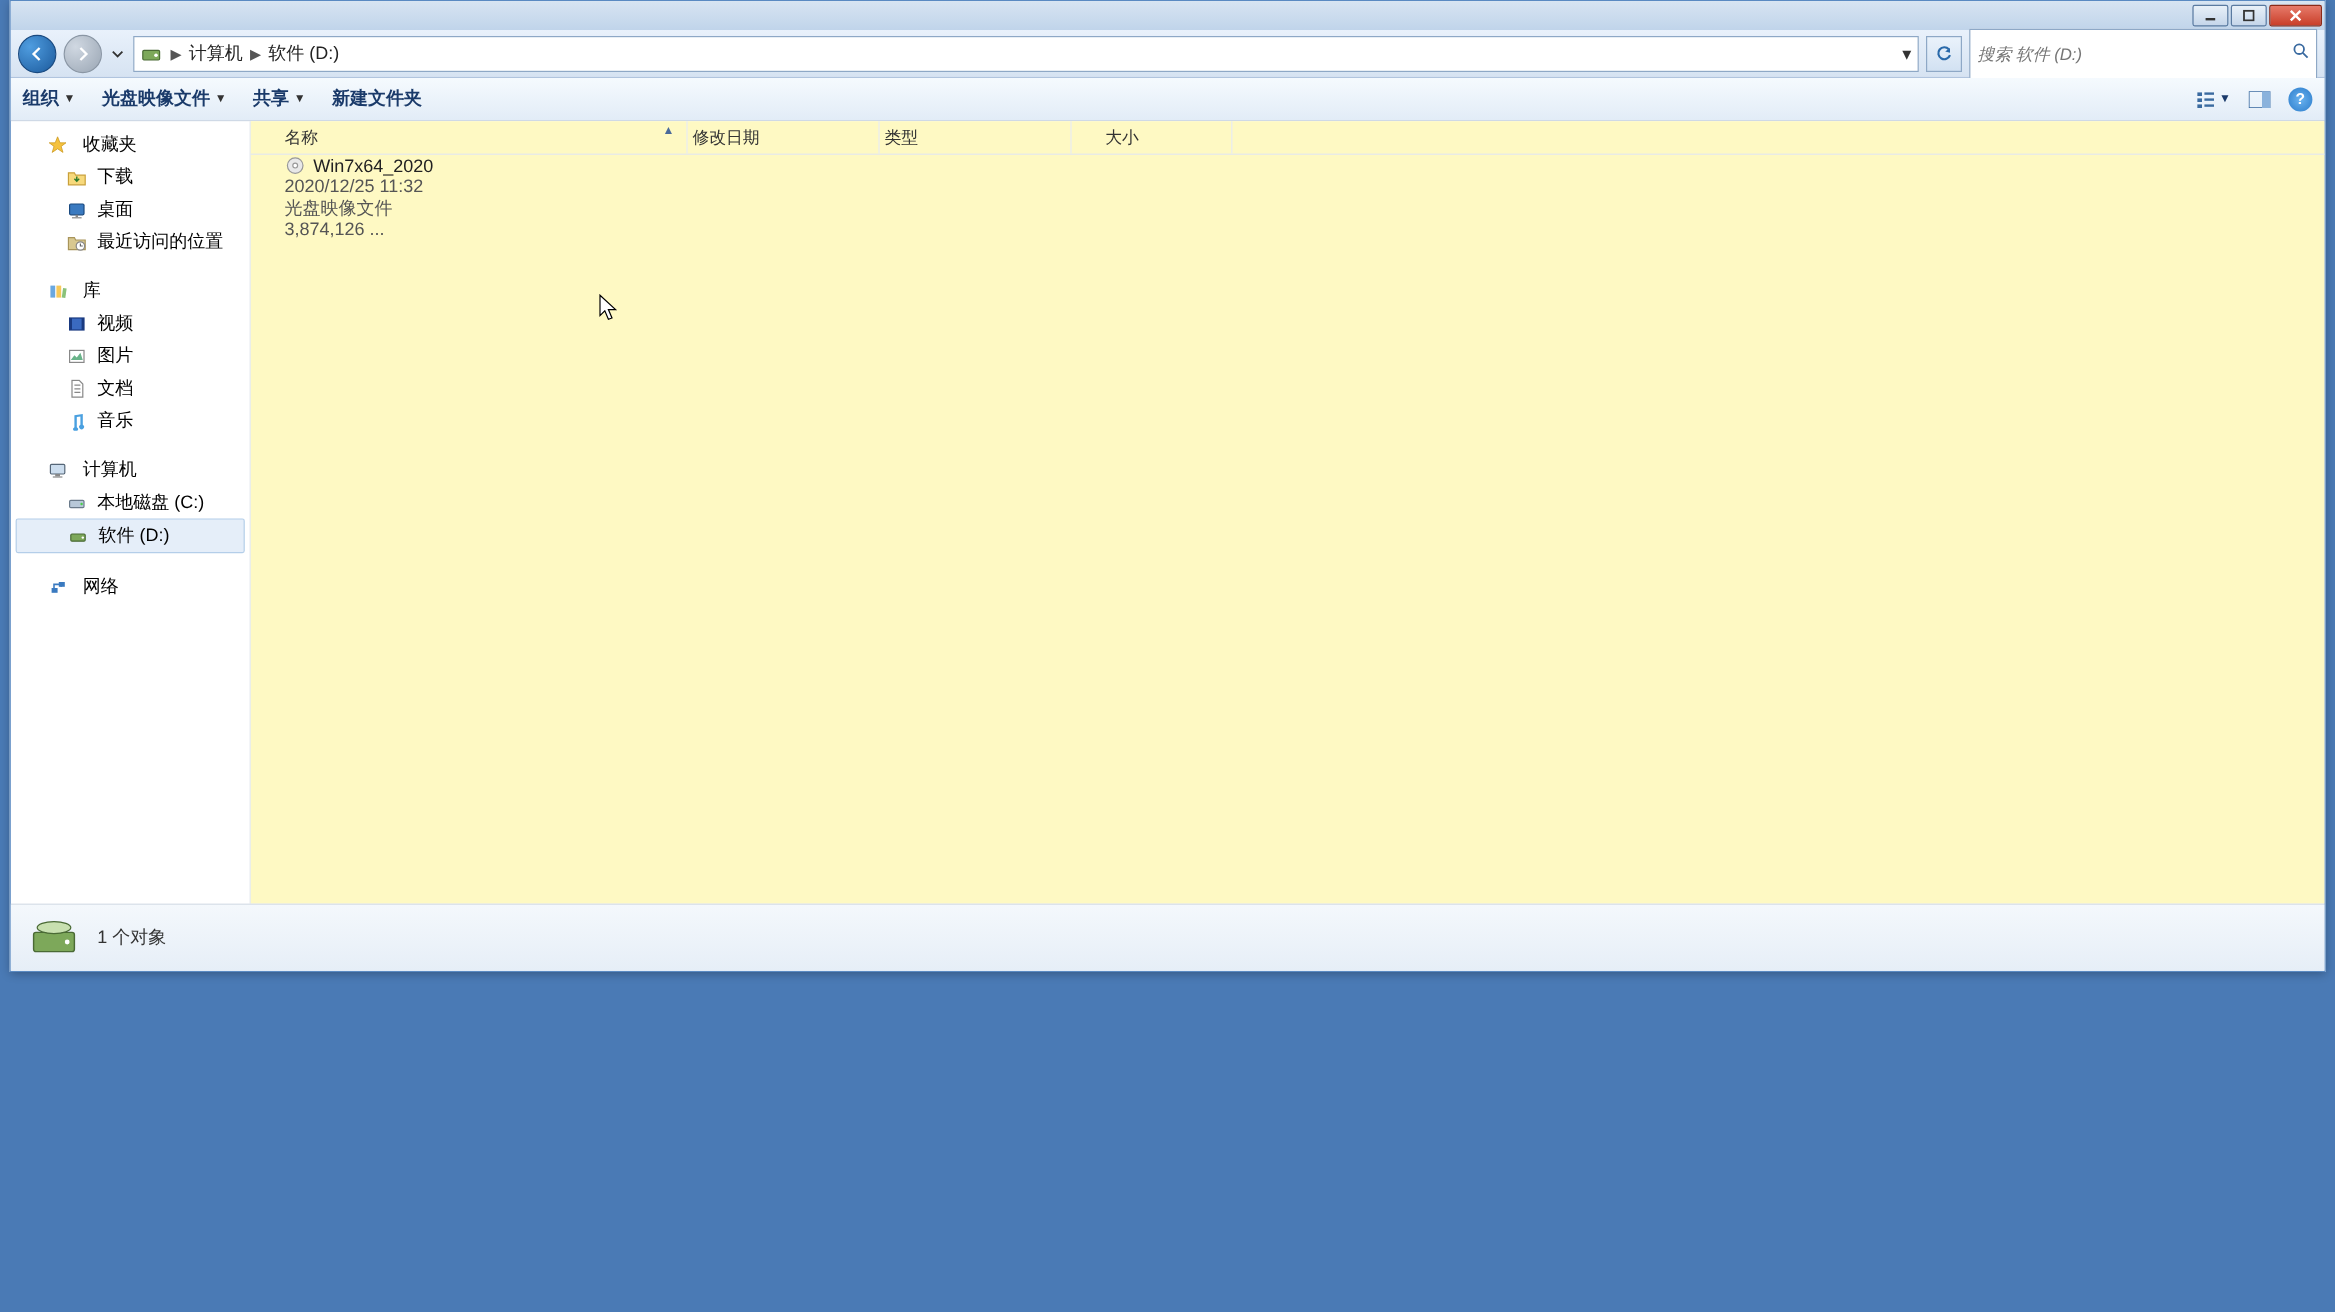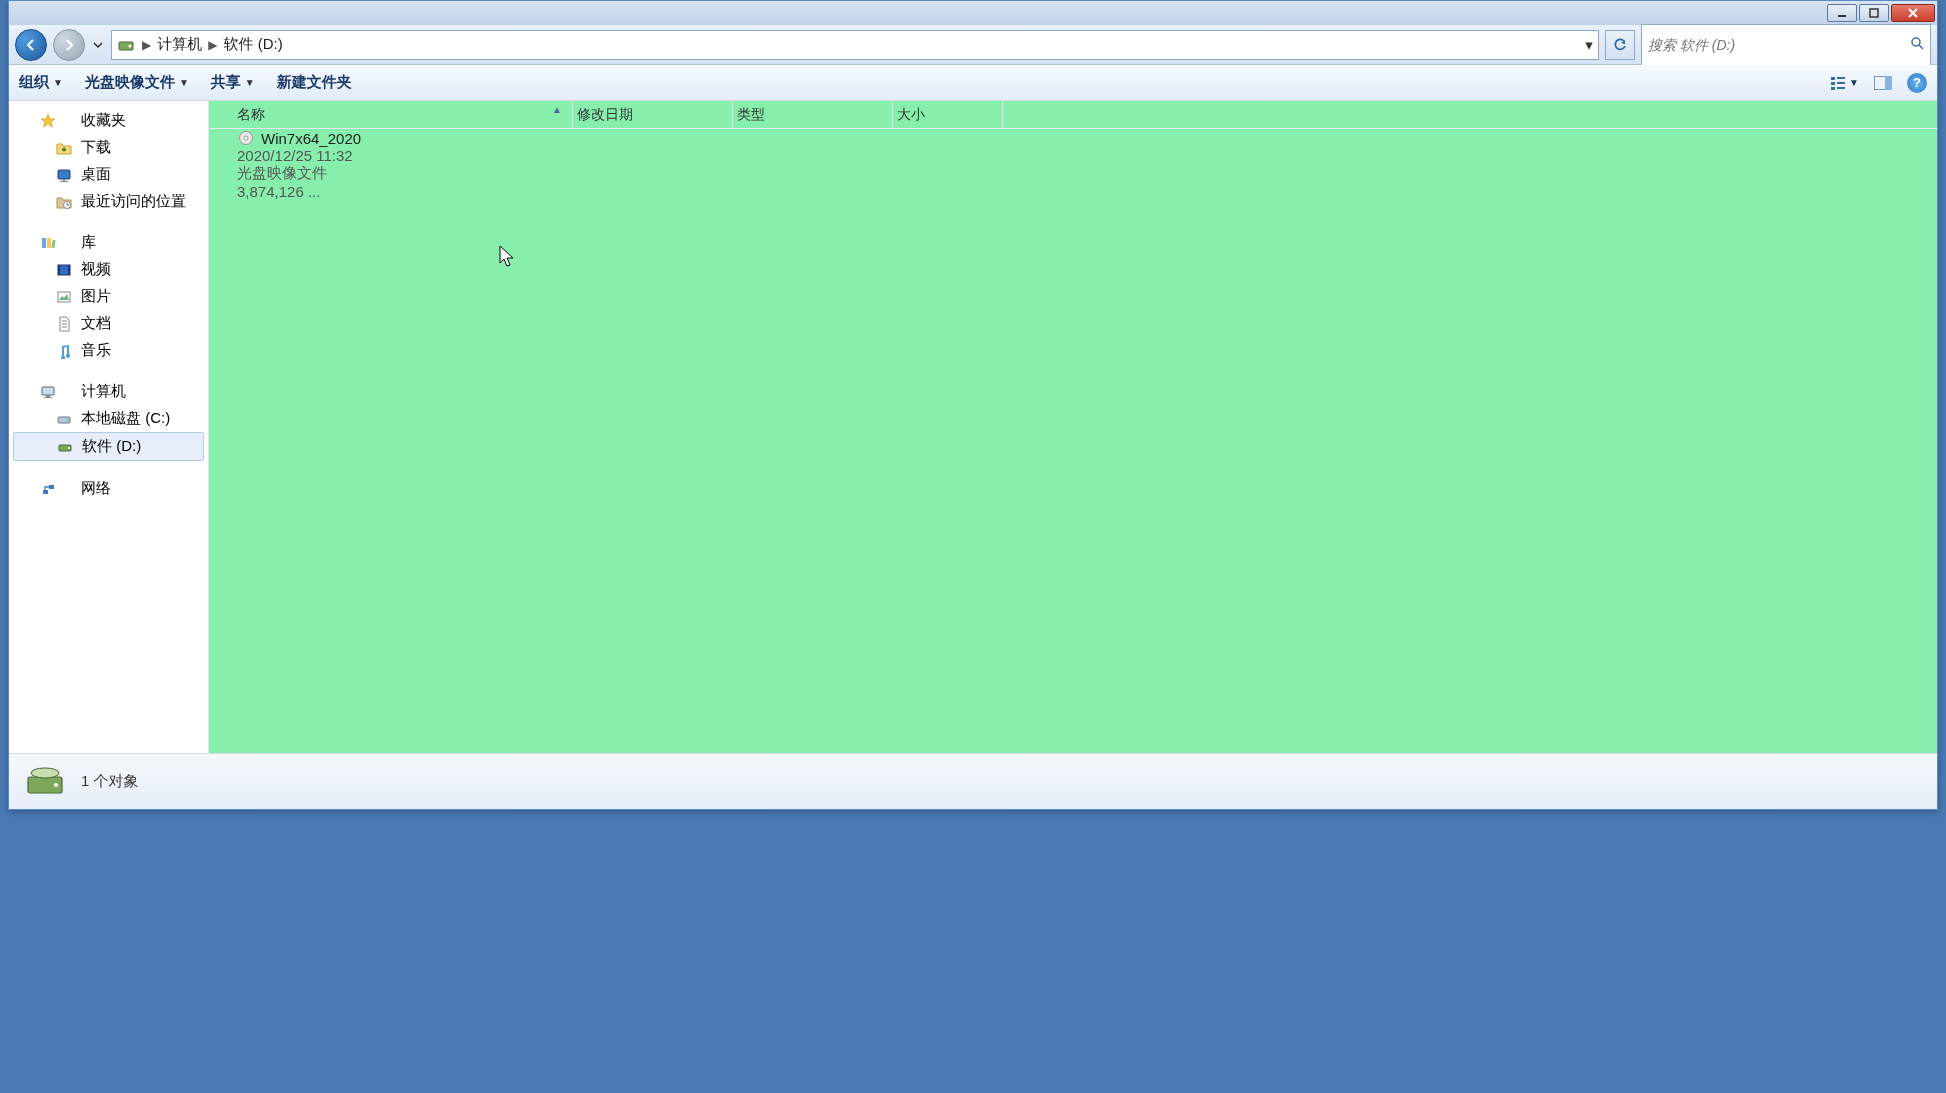--- a/index.html
+++ b/index.html
@@ -108,34 +108,34 @@
   flex:1; display:flex; min-height:0;
 }
 .sidebar {
   width: 200px;
   border-right:1px solid #e0e6ee;
   padding: 6px 0;
   font-size:15px;
   overflow:auto;
 }
 .sidebar .group { margin-bottom:14px;}
-.sidebar .groupheader { padding:4px 10px 4px 30px; display:flex;align-items:center;gap:24px; position:relative; cursor:pointer;}
+.sidebar .groupheader { padding:4px 10px 4px 30px; display:flex;align-items:center;gap:12px; position:relative; cursor:pointer;}
 .sidebar .item { padding:4px 10px 4px 46px; display:flex;align-items:center;gap:8px; position:relative; cursor:pointer;}
 .sidebar .item.selected { background:#e5eef9; border:1px solid #b4cee9; border-radius:2px; margin:0 4px; padding-left:42px;}
 .sidebar .ic { width:18px;height:18px;display:inline-flex;align-items:center;justify-content:center;}
 
-.content { flex:1; display:flex; flex-direction:column; background:#86efac;}
+.content { flex:1; display:flex; flex-direction:column; background:#fef9c3;}
 .colheaders {
   height:28px; border-bottom:1px solid #e4e8ee;
   display:flex; align-items:center;
   font-size:14px; color:#333;
   padding-left:24px;
 }
 .colheaders .col { border-right:1px solid #e8ecf2; height:100%; display:flex;align-items:center; padding-left:4px; position:relative;}
-.col-name{width:340px;} .col-date{width:160px;} .col-type{width:160px;} .col-size{width:110px;}
+.col-name{width:340px;} .col-date{width:160px;} .col-type{width:160px;} .col-size{width:110px;margin-left:24px;}
 .colheaders .sortarrow { position:absolute; right:10px; top:3px; font-size:10px; color:#4a6a9a;}
 
 .rows { flex:1; overflow:auto; font-size:15px; color:#222;}
 .row { display:flex; align-items:flex-start; height:28px; padding-left:24px; cursor:pointer;flex-direction:column;}
 .row .c { padding-left:4px;}
 .row .c-name{width:340px; display:flex;align-items:center;gap:6px;}
 .row .c-date{width:160px; color:#555;}
 .row .c-type{width:160px; color:#555;}
 .row .c-size{width:110px; color:#555;}
 .row .fileic{width:18px;height:18px;display:inline-flex;align-items:center;justify-content:center;}

